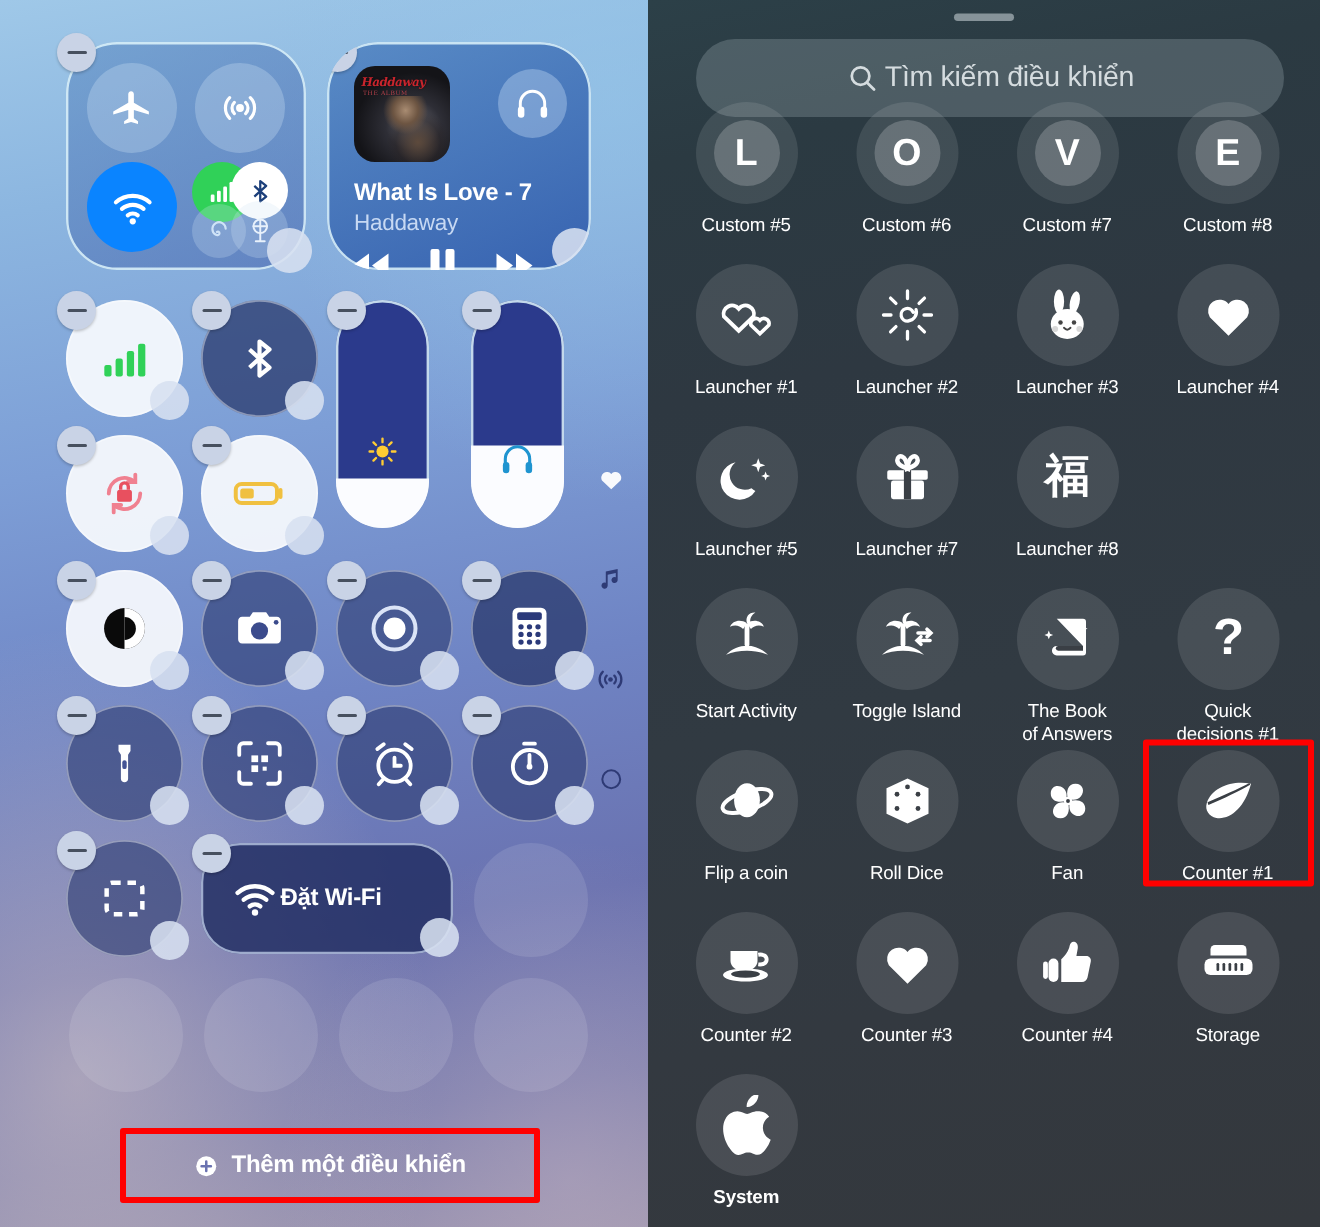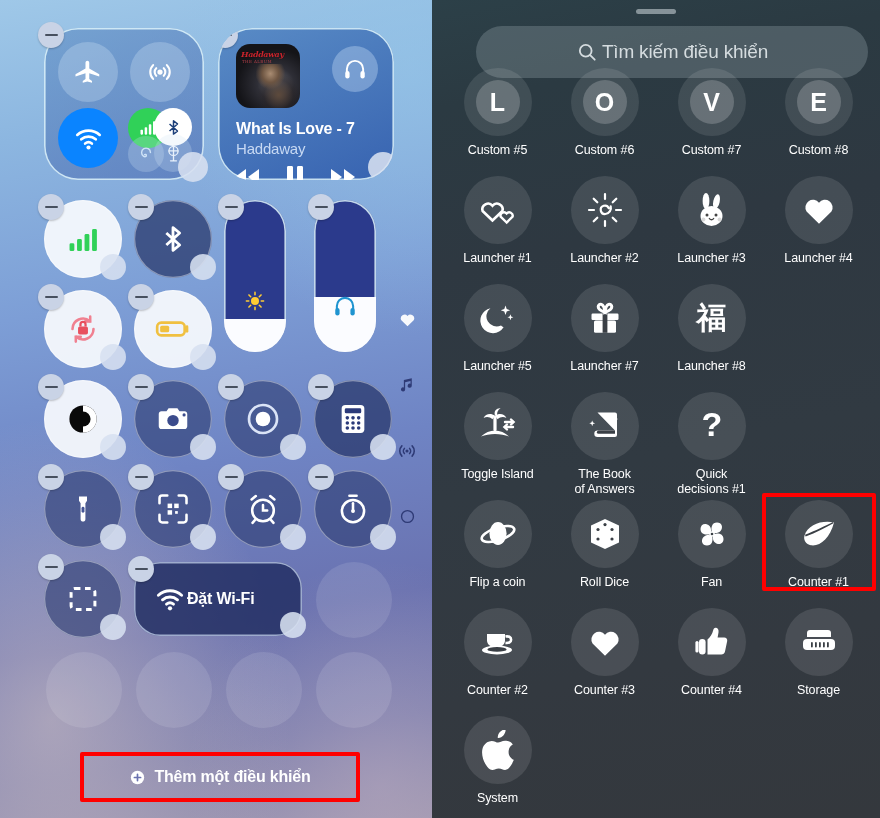--- a/index.html
+++ b/index.html
@@ -178,21 +178,21 @@
     position: relative;
     width: 448px; height: 818px; overflow: hidden;
     background: linear-gradient(168deg, #2c4048 0%, #2b3a42 12%, #2e3841 30%, #313a42 55%, #333940 78%, #34383d 100%);
   }
   .grabber {
     position: absolute; left: 50%; top: 9px; transform: translateX(-50%);
     width: 40px; height: 5px; border-radius: 3px;
     background: rgba(190,200,205,0.62);
   }
   .searchbar {
-    position: absolute; left: 476px; top: 26px; width: 392px; height: 52px;
+    position: absolute; left: 464px; top: 26px; width: 392px; height: 52px;
     border-radius: 26px;
     background: rgba(120,136,142,0.45);
     display: flex; align-items: center; justify-content: center; gap: 4px;
   }
   .searchbar .sb-text { font-size: 19px; color: #d5dcdf; letter-spacing: -0.2px; }
   .grow { display: flex; }
   .gcell {
     width: 107px;
     display: flex; flex-direction: column; align-items: center;
   }
@@ -701,20 +701,34 @@
         <div class="gicon">
           <span class="cjk">福</span>
         </div>
         <div class="glabel">Launcher #8</div>
       </div>
     </div>
 
     <div class="grow" style="position:absolute; left:12px; top:392px; width:436px;">
       <div class="gcell">
         <div class="gicon">
+          <svg width="38" height="38" viewBox="0 0 38 38">
+            <g fill="#fff">
+              <path d="M19 8.5c-4.6-3-9.6-1.6-11.4 2.4 3.2-1.6 6.4-1 8.8 1.4z"></path>
+              <path d="M19 8.5c4.6-3 9.6-1.6 11.4 2.4-3.2-1.6-6.4-1-8.8 1.4z"></path>
+              <path d="M19 8.5c-1.4-4.4 1.6-7.6 5.6-7.2-2.6 1.6-3.8 4-3.4 7z"></path>
+              <rect x="17.4" y="9" width="3.2" height="15" rx="1.2"></rect>
+              <path d="M5 29.5c4-4 9-6 14-6s10 2 14 6c-4-1.6-9-2.6-14-2.6s-10 1-14 2.6z"></path>
+            </g>
+          </svg>
+        </div>
+        <div class="glabel">Start Activity</div>
+      </div>
+      <div class="gcell">
+        <div class="gicon">
           <svg width="40" height="38" viewBox="0 0 40 38">
             <g fill="#fff">
               <path d="M17 8.5c-4.6-3-9.6-1.6-11.4 2.4 3.2-1.6 6.4-1 8.8 1.4z"></path>
               <path d="M17 8.5c4.6-3 9.6-1.6 11.4 2.4-3.2-1.6-6.4-1-8.8 1.4z"></path>
               <path d="M17 8.5c-1.4-4.4 1.6-7.6 5.6-7.2-2.6 1.6-3.8 4-3.4 7z"></path>
               <rect x="15.4" y="9" width="3.2" height="15" rx="1.2"></rect>
               <path d="M3 29.5c4-4 9-6 14-6s10 2 14 6c-4-1.6-9-2.6-14-2.6s-10 1-14 2.6z"></path>
             </g>
             <g stroke="#fff" stroke-width="2.4" stroke-linecap="round" fill="none">
               <path d="M27 15h8"></path>
@@ -841,21 +855,21 @@
               <rect x="19" y="16" width="1.8" height="5.4" rx="0.9"></rect>
               <rect x="23" y="16" width="1.8" height="5.4" rx="0.9"></rect>
               <rect x="27" y="16" width="1.8" height="5.4" rx="0.9"></rect>
             </g>
           </svg>
         </div>
         <div class="glabel">Storage</div>
       </div>
     </div>
 
-    <div class="grow" style="position:absolute; left:12px; top:716px; width:436px;">
+    <div class="grow" style="position:absolute; left:12px; top:716px; width:436px;font-weight:bold;">
       <div class="gcell">
         <div class="gicon">
           <svg width="34" height="40" viewBox="0 0 34 40">
             <path fill="#fff" d="M22.6 5.2c-1.4 1.7-3.6 3-5.8 2.8-.3-2.2.8-4.5 2.1-5.9C20.3.4 22.7-.7 24.6-.8c.2 2.3-.7 4.5-2 6z"></path>
             <path fill="#fff" d="M24.5 10.8c-3.2-.2-5.9 1.8-7.4 1.8-1.6 0-3.9-1.7-6.4-1.7-3.3.1-6.3 1.9-8 4.9-3.4 5.9-.9 14.6 2.5 19.4 1.6 2.3 3.6 4.9 6.2 4.8 2.5-.1 3.4-1.6 6.4-1.6s3.8 1.6 6.4 1.5c2.6-.1 4.3-2.3 5.9-4.7 1.9-2.7 2.6-5.3 2.7-5.4-.1-.1-5.2-2-5.2-7.9-.1-4.9 4-7.3 4.2-7.4-2.3-3.4-5.9-3.7-7.3-3.7z"></path>
           </svg>
         </div>
         <div class="glabel">System</div>
       </div>
     </div>

